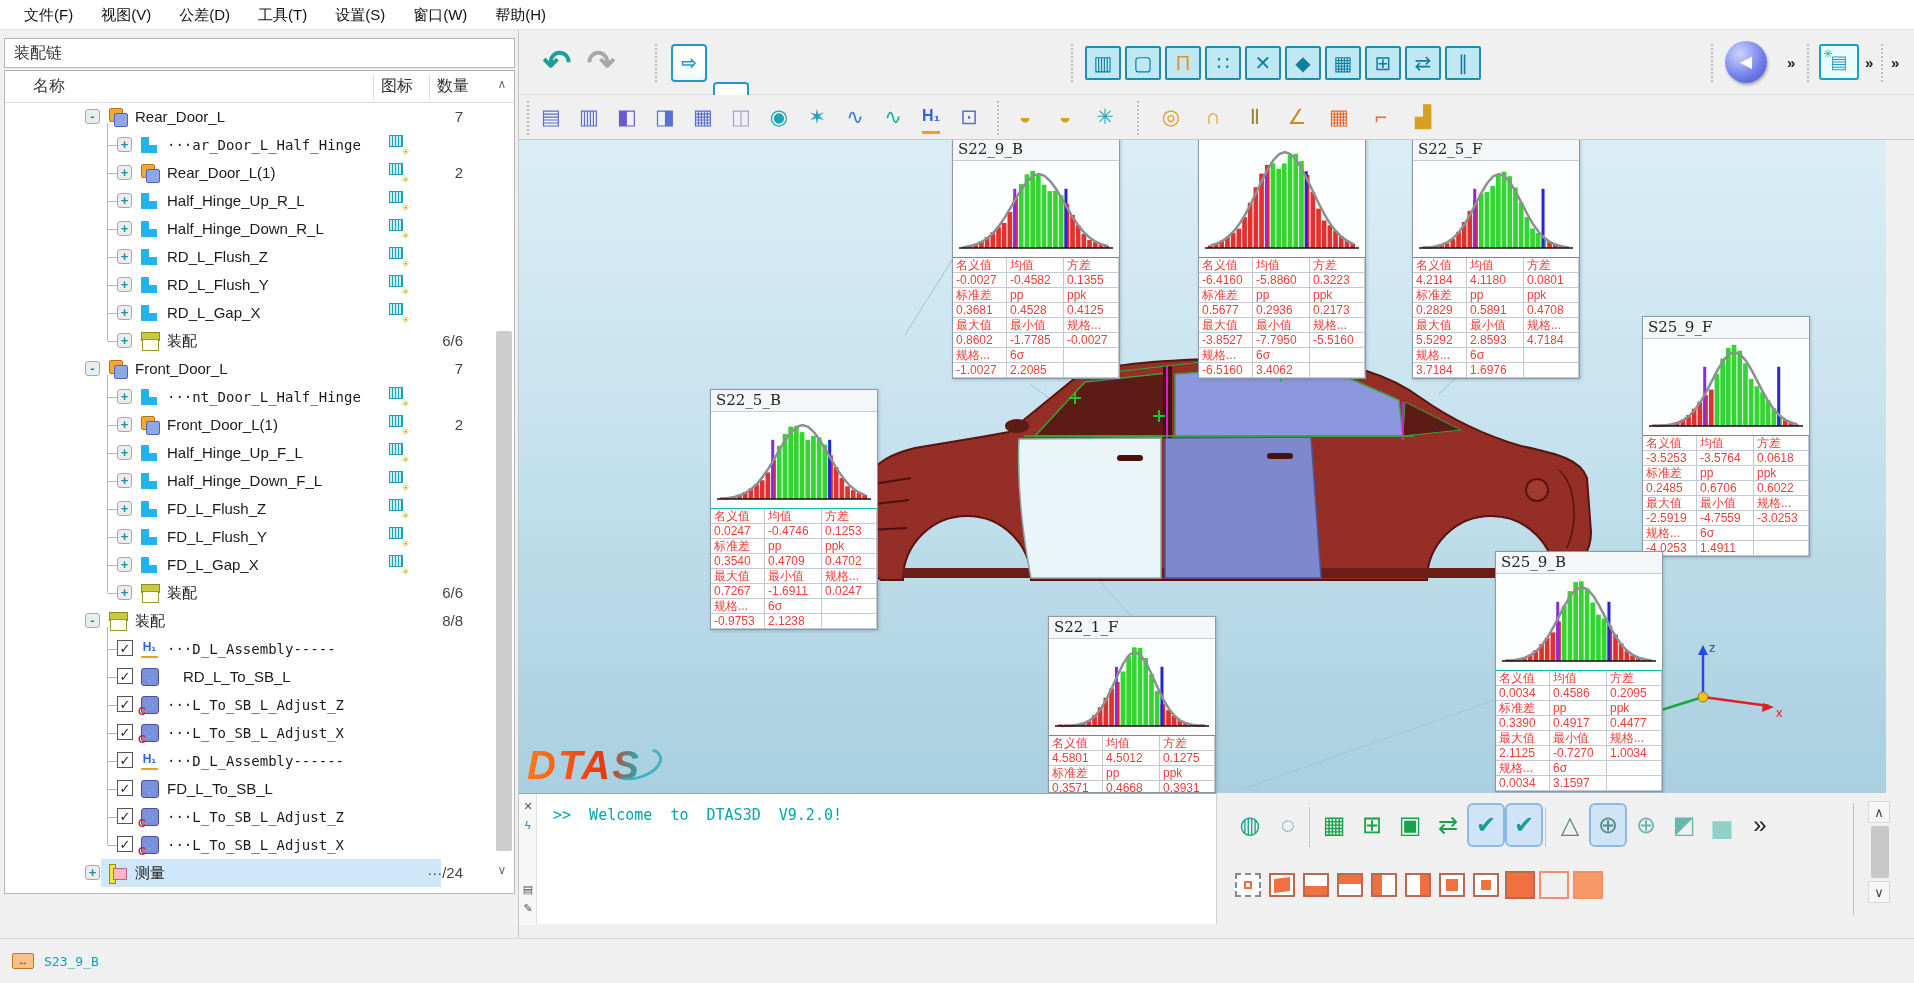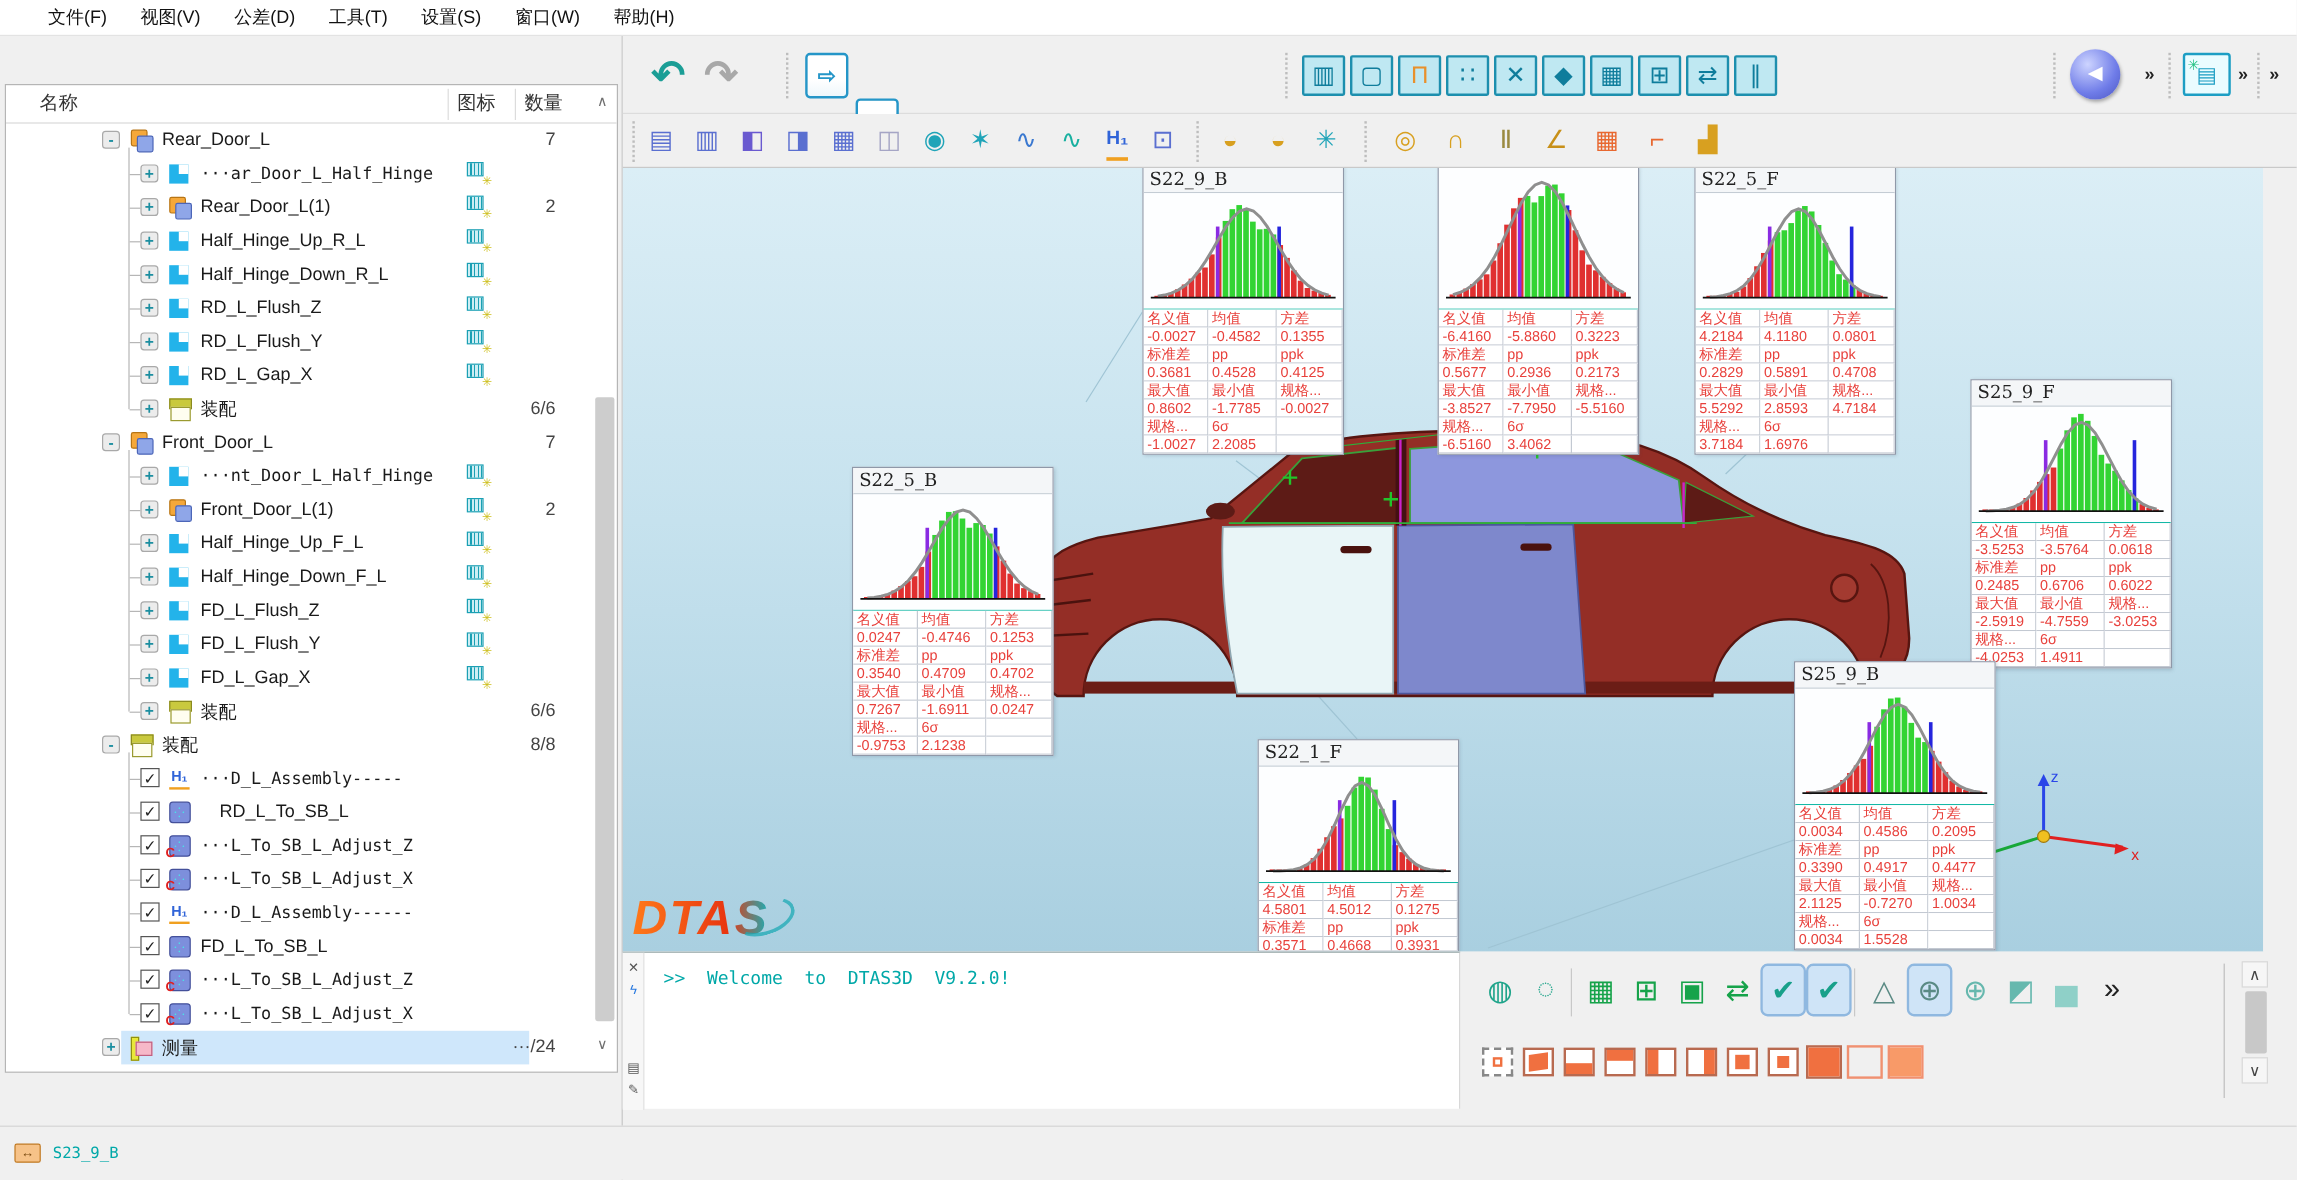--- a/index.html
+++ b/index.html
@@ -1,20 +1,20 @@
 <!DOCTYPE html>
 <html><head>
 <meta charset="utf-8">
 <style>
   * { margin:0; padding:0; box-sizing:border-box; }
   html,body { width:1914px; height:983px; overflow:hidden; font-family:"Liberation Sans",sans-serif; background:#f0f0f0; }
   #app { position:relative; width:1914px; height:983px; background:#f0f0f0; }
 
   
-  #menubar { position:absolute; left:0; top:0; width:1914px; height:30px; background:#ffffff; border-bottom:1px solid #e3e3e3; display:flex; align-items:center; padding-left:26px; z-index:30;}
+  #menubar { position:absolute; left:0; top:0; width:1914px; height:30px; background:#ffffff; border-bottom:1px solid #e3e3e3; display:flex; align-items:center; padding-left:10px; z-index:30;}
   .menu-item { font-size:15px; color:#111; padding:0 14px; height:30px; line-height:30px; cursor:default; }
 
   
   #leftpanel { position:absolute; left:0; top:30px; width:519px; height:953px; background:#f0f0f0; border-right:1px solid #c6c6c6; }
   .panel-titlebar { position:absolute; left:4px; width:511px; height:30px; background:#fff; border:1px solid #b5b5b5; font-size:16px; color:#333; line-height:28px; padding-left:9px; }
   #tree-box { position:absolute; left:4px; top:40px; width:511px; height:824px; background:#fff; border:1px solid #b5b5b5; overflow:hidden; }
   #tree-header { position:absolute; left:0; top:0; width:100%; height:32px; border-bottom:1px solid #d9d9d9; font-size:16px; color:#333; }
   #tree-header .col-name { position:absolute; left:28px; top:5px; }
   #tree-header .col-icon { position:absolute; left:376px; top:5px; }
   #tree-header .col-count { position:absolute; left:432px; top:5px; }
@@ -111,20 +111,23 @@
       <div class="menu-item">文件(F)</div>
       <div class="menu-item">视图(V)</div>
       <div class="menu-item">公差(D)</div>
       <div class="menu-item">工具(T)</div>
       <div class="menu-item">设置(S)</div>
       <div class="menu-item">窗口(W)</div>
       <div class="menu-item">帮助(H)</div>
     </div>
 
   <div id="leftpanel">
+    <div class="panel-titlebar" style="top:8px;">
+      <span>装配链</span>
+    </div>
     <div id="tree-box">
       <div id="tree-header">
         <span class="col-name">名称</span>
         <span class="col-icon">图标</span>
         <span class="col-count">数量</span>
         <div class="hsep" style="left:368px;"></div>
         <div class="hsep" style="left:424px;"></div>
         <div class="sb-up" style="right:2px; top:2px;">∧</div>
       </div>
       <div id="tree-rows">
@@ -939,21 +942,21 @@
             <div class="scell">最大值</div>
             <div class="scell">最小值</div>
             <div class="scell">规格...</div>
             <div class="scell">2.1125</div>
             <div class="scell">-0.7270</div>
             <div class="scell">1.0034</div>
             <div class="scell">规格...</div>
             <div class="scell">6σ</div>
             <div class="scell"></div>
             <div class="scell">0.0034</div>
-            <div class="scell">1.5528</div>
+            <div class="scell">3.1597</div>
             <div class="scell"></div>
           </div>
         </div>
       </div>
   </div>
   <div id="vp-right-margin"></div>
 
   <div id="console">
     <div id="console-gutter">
       <div>✕</div>

